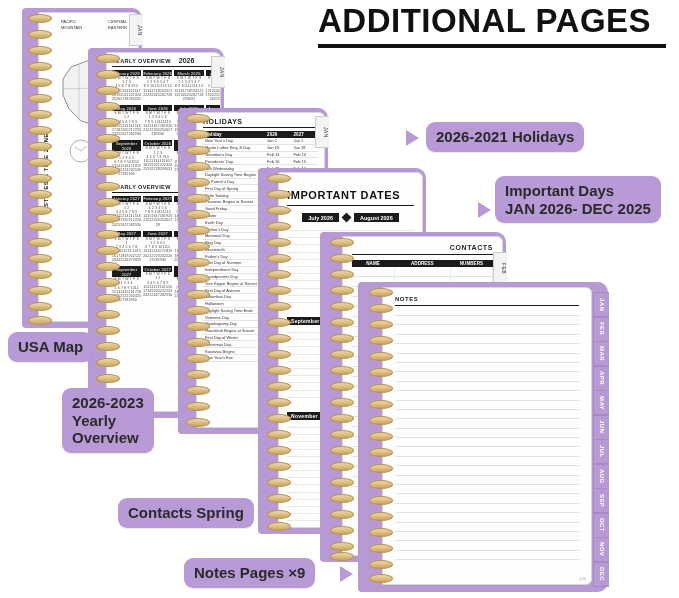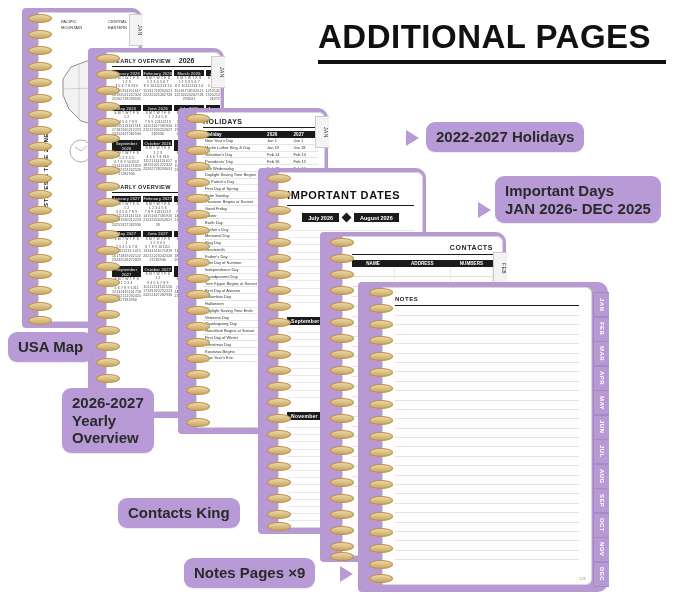--- a/index.html
+++ b/index.html
@@ -1,20 +1,20 @@
 <!DOCTYPE html>
 <html><head>
 <meta charset="utf-8">
 <style>
   html,body{margin:0;padding:0;background:#ffffff;}
   body{width:679px;height:598px;position:relative;overflow:hidden;
        font-family:"Liberation Sans",sans-serif;color:#222;}
 
   
-  .headline{position:absolute;left:318px;top:20px;width:352px;}
+  .headline{position:absolute;left:318px;top:4px;width:352px;}
   .headline .txt{font-size:33px;font-weight:bold;letter-spacing:.5px;
       color:#111;line-height:1;font-family:"Liberation Sans",sans-serif;}
   .headline .rule{margin-top:7px;height:4px;background:#111;width:348px;}
 
   
   .callout{position:absolute;background:#b89ad6;border-radius:9px;
       color:#2a2a2a;font-weight:bold;padding:6px 10px;line-height:1.18;
       box-shadow:0 1px 0 rgba(0,0,0,.08);}
   .callout.lg{font-size:15px}
 
@@ -933,28 +933,28 @@
       <div class="tab pur" style="top: 157px; height: 23px; width: 15px; font-size: 6px; font-weight: bold; display: flex; align-items: center; justify-content: center;">JUL</div>
       <div class="tab pur" style="top: 181.5px; height: 23px; width: 15px; font-size: 6px; font-weight: bold; display: flex; align-items: center; justify-content: center;">AUG</div>
       <div class="tab pur" style="top: 206px; height: 23px; width: 15px; font-size: 6px; font-weight: bold; display: flex; align-items: center; justify-content: center;">SEP</div>
       <div class="tab pur" style="top: 230.5px; height: 23px; width: 15px; font-size: 6px; font-weight: bold; display: flex; align-items: center; justify-content: center;">OCT</div>
       <div class="tab pur" style="top: 255px; height: 23px; width: 15px; font-size: 6px; font-weight: bold; display: flex; align-items: center; justify-content: center;">NOV</div>
       <div class="tab pur" style="top: 279.5px; height: 23px; width: 15px; font-size: 6px; font-weight: bold; display: flex; align-items: center; justify-content: center;">DEC</div>
     </div>
 </div>
 
 <div class="arrow right" style="left:406px;top:130px;"></div>
-<div class="callout lg" style="left:426px;top:122px;">2022-2027 Holidays</div>
+<div class="callout lg" style="left:426px;top:122px;">2026-2021 Holidays</div>
 
 <div class="arrow right" style="left:478px;top:202px;"></div>
 <div class="callout lg" style="left:495px;top:176px;white-space:pre-line;">Important Days
 JAN 2026- DEC 2025</div>
 
 <div class="callout lg" style="left:8px;top:332px;">USA Map</div>
 
-<div class="callout lg" style="left:62px;top:388px;white-space:pre-line;">2026-2027
+<div class="callout lg" style="left:62px;top:388px;white-space:pre-line;">2026-2023
 Yearly
 Overview</div>
 
-<div class="callout lg" style="left:118px;top:498px;">Contacts King</div>
+<div class="callout lg" style="left:118px;top:498px;">Contacts Spring</div>
 
 <div class="callout lg" style="left:184px;top:558px;">Notes Pages ×9</div>
 <div class="arrow right" style="left:340px;top:566px;"></div>
 
 </body></html>

